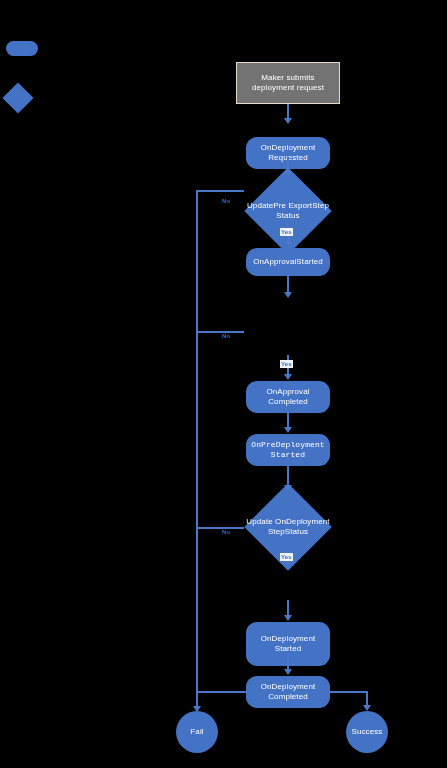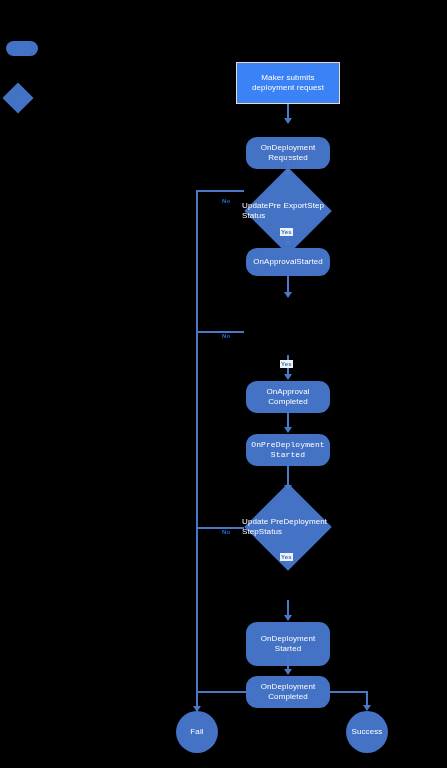--- a/index.html
+++ b/index.html
@@ -25,21 +25,21 @@
     justify-content: center;
     text-align: center;
     color: #ffffff;
     font-size: 8px;
     line-height: 1.25;
     letter-spacing: 0.1px;
     padding: 2px 3px;
   }
 
   .node-rect {
-    background: #3b82f6;
+    background: #737373;
     border: 1.5px solid #E8DCC8;
   }
 
   .node-stadium {
     background: #4472C4;
     border-radius: 11px;
   }
 
   .node-circle {
     background: #4472C4;
@@ -58,21 +58,21 @@
     height: 62px;
     margin-left: -31px;
     margin-top: -31px;
     background: #4472C4;
     transform: rotate(45deg);
   }
   .node-diamond .dia-label {
     position: relative;
     z-index: 2;
     width: 100%;
-    text-align: left;
+    text-align: center;
   }
 
   
   .edge {
     position: absolute;
     background: #4A78C8;
   }
   .edge-v { width: 1.6px; }
   .edge-h { height: 1.6px; }
 
@@ -131,21 +131,21 @@
 
   <div class="node node-stadium" style="left:246px; top:248px; width:84px; height:28px;">OnApprovalStarted</div>
 
 
   <div class="node node-stadium" style="left:246px; top:381px; width:84px; height:32px;">OnApproval Completed</div>
 
   <div class="node node-stadium" style="left:246px; top:434px; width:84px; height:32px;font-family:Liberation Mono, monospace;">OnPreDeployment Started</div>
 
   <div class="node node-diamond" style="left:239px; top:492px; width:98px; height:70px;">
     <span class="dia-shape"></span>
-    <span class="dia-label">Update PreDeployment StepStatus</span>
+    <span class="dia-label">Update OnDeployment StepStatus</span>
   </div>
 
 
   <div class="node node-stadium" style="left:246px; top:622px; width:84px; height:44px;">OnDeployment Started</div>
 
   <div class="node node-stadium" style="left:246px; top:676px; width:84px; height:32px;">OnDeployment Completed</div>
 
   <div class="node node-circle" style="left:176px; top:711px; width:42px; height:42px;">Fail</div>
 
   <div class="node node-circle" style="left:346px; top:711px; width:42px; height:42px;">Success</div>

